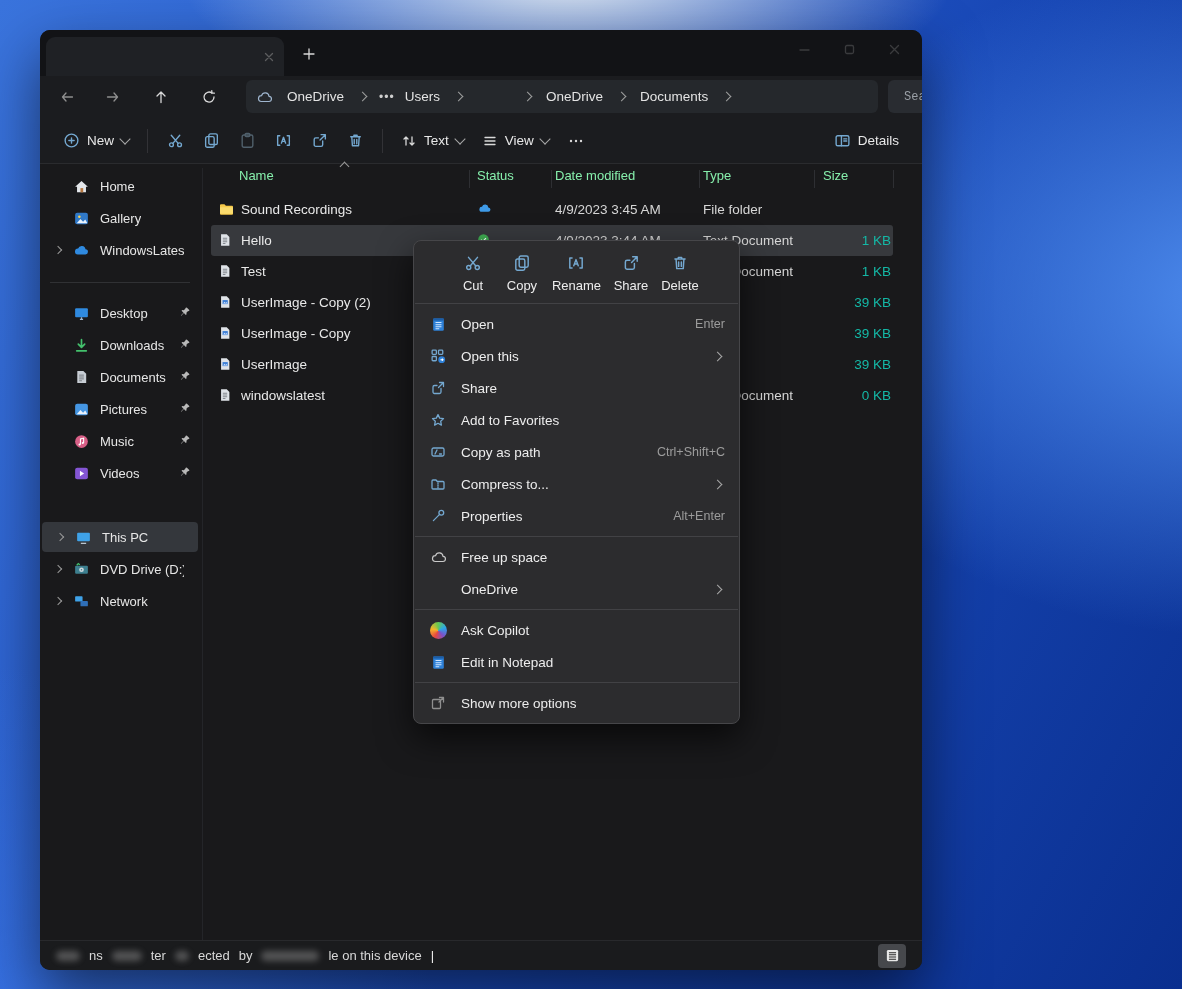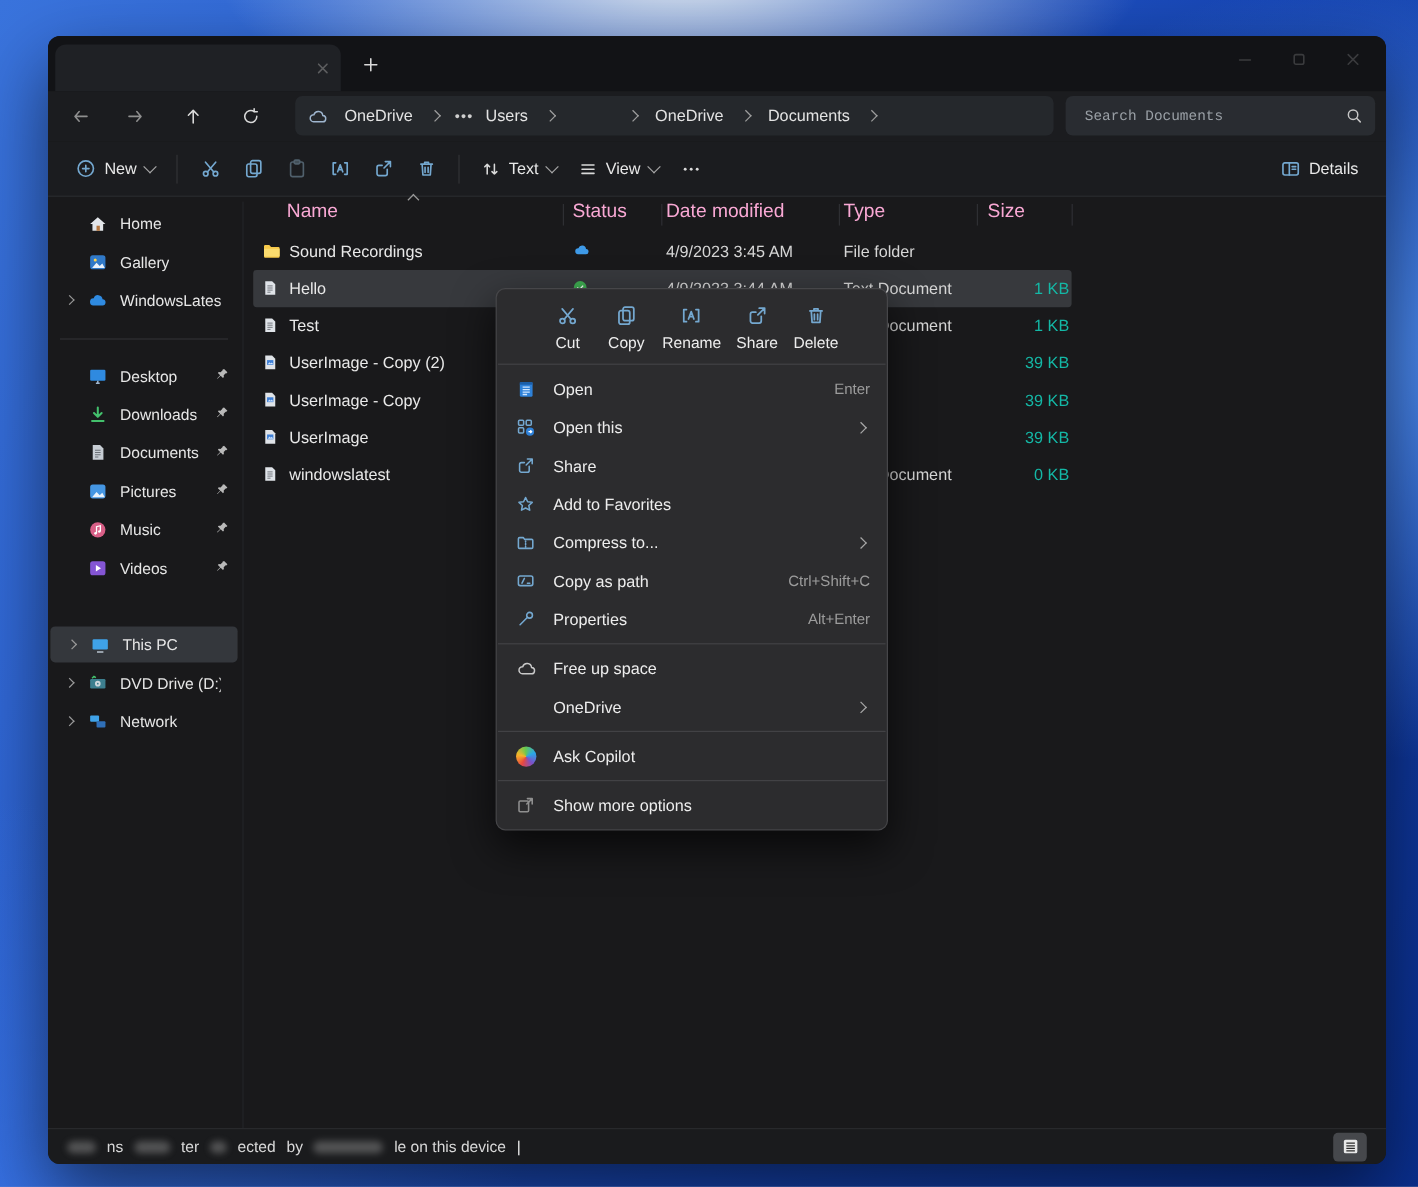--- a/index.html
+++ b/index.html
@@ -3,21 +3,21 @@
 <meta charset="utf-8">
 <style>
   html,body{margin:0;padding:0}
   body{width:1182px;height:989px;position:relative;overflow:hidden;
     font-family:"Liberation Sans",sans-serif;
     background:
       radial-gradient(700px 240px at 48% -2%, #dde6ee 0%, rgba(221,230,238,0) 55%),
       radial-gradient(900px 620px at 106% 30%, #4f8ef0 0%, rgba(79,142,240,0) 55%),
       radial-gradient(1000px 820px at -8% 112%, #3b77e8 0%, rgba(59,119,232,0) 55%),
       linear-gradient(118deg,#3a74dd 0%,#2a5fd0 30%,#1746b4 62%,#0a2f8f 100%);}
-  .window{position:absolute;left:40px;top:30px;width:1115px;height:940px;background:#19191b;
+  .window{position:absolute;left:40px;top:30px;width:882px;height:940px;background:#19191b;
     border-radius:10px;box-shadow:0 25px 60px rgba(0,0,0,.55);overflow:hidden}
   
   .titlebar{position:absolute;left:0;top:0;right:0;height:46px;background:#121316}
   .tab{position:absolute;left:6px;top:7px;width:238px;height:39px;background:#1f2125;border-radius:9px 9px 0 0;display:flex;align-items:center;justify-content:flex-end;padding-right:10px;box-sizing:border-box}
   .tab-title{position:absolute;left:14px;color:#cfcfcf;font-size:12.5px}
   .newtab{position:absolute;left:258px;top:13px;width:22px;height:22px;display:flex;align-items:center;justify-content:center;border-radius:4px}
   .wc{position:absolute;top:14px;right:22px;display:flex;gap:34px;opacity:.2}
   
   .navbar{position:absolute;left:0;top:46px;right:0;height:42px;background:#1b1c1f}
   .navbtn{position:absolute;top:46px;width:30px;height:30px;margin-top:6px;display:flex;align-items:center;justify-content:center;border-radius:5px}
@@ -41,21 +41,21 @@
   .sbi{position:absolute;left:0;width:160px;height:30px;display:flex;align-items:center;color:#e6e6e6;font-size:13px;border-radius:4px}
   .sbi .tchev{width:10px;margin-left:13px;display:flex;justify-content:center}
   .sbi .sic{width:18px;margin-left:9px;margin-right:10px;display:flex;justify-content:center}
   .sbi .lbl{white-space:nowrap;overflow:hidden;max-width:84px}
   .sbi .pin{position:absolute;right:9px;top:8px}
   .sbi.selected{background:#34373c;left:2px;width:156px}
   .tch{width:5px;height:5px;border-right:1.4px solid #9a9a9a;border-bottom:1.4px solid #9a9a9a;transform:rotate(-45deg)}
   .sbsep{position:absolute;left:10px;width:140px;height:1px;background:#303134}
   
   .list{position:absolute;left:163px;top:132px;width:952px;bottom:30px}
-  .hlabel{position:absolute;top:6px;color:#f9a8d4;font-size:16px}
+  .hlabel{position:absolute;top:6px;color:#86efac;font-size:13px}
   .vline{position:absolute;top:8px;width:1px;height:18px;background:#2e2f33}
   .caret{position:absolute;top:1px;width:6px;height:6px;border-right:1.3px solid #9a9a9a;border-bottom:1.3px solid #9a9a9a;transform:rotate(-135deg)}
   .rowhl{position:absolute;left:8px;top:63px;width:682px;height:31px;background:#37393d;border-radius:3px}
   .frow{position:absolute;left:0;right:0;height:31px;color:#e9e9e9;font-size:13.5px;line-height:31px}
   .frow span{position:absolute;white-space:nowrap}
   .c-icon{left:15px;top:7px;line-height:normal}
   .c-name{left:38px}
   .c-status{left:274px;top:8px;line-height:normal}
   .c-date{left:352px;color:#d6d6d6}
   .c-type{left:500px;color:#d6d6d6}
@@ -624,36 +624,36 @@
       <span class="mic">
         <svg class="b" width="16" height="16" viewBox="0 0 16 16">
             <path d="M8 2.6l1.7 3.5 3.8.5-2.8 2.7.7 3.8L8 11.3l-3.4 1.8.7-3.8L2.5 6.6l3.8-.5z"></path>
           </svg>
       </span>
       <span>Add to Favorites</span>
     </div>
     <div class="mi">
       <span class="mic">
         <svg class="b" width="16" height="16" viewBox="0 0 16 16">
+            <rect x="2" y="4" width="12" height="8" rx="1.5"></rect>
+            <path d="M5 10l2-4M9.5 10h2"></path>
+          </svg>
+      </span>
+      <span>Copy as path</span>
+      <span class="msh">Ctrl+Shift+C</span>
+    </div>
+    <div class="mi">
+      <span class="mic">
+        <svg class="b" width="16" height="16" viewBox="0 0 16 16">
             <path d="M2 5a1 1 0 0 1 1-1h3l1.3 1.5H13a1 1 0 0 1 1 1V12a1 1 0 0 1-1 1H3a1 1 0 0 1-1-1z"></path>
             <path d="M8 6.8v.9M8 9v.9M8 11.2v.9"></path>
           </svg>
       </span>
       <span>Compress to...</span>
       <span class="mchev"></span>
-    </div>
-    <div class="mi">
-      <span class="mic">
-        <svg class="b" width="16" height="16" viewBox="0 0 16 16">
-            <rect x="2" y="4" width="12" height="8" rx="1.5"></rect>
-            <path d="M5 10l2-4M9.5 10h2"></path>
-          </svg>
-      </span>
-      <span>Copy as path</span>
-      <span class="msh">Ctrl+Shift+C</span>
     </div>
     <div class="mi">
       <span class="mic">
         <svg class="b" width="16" height="16" viewBox="0 0 16 16">
             <circle cx="11.3" cy="4.7" r="2.4"></circle>
             <path d="M9.6 6.4 3.4 12.6"></path>
           </svg>
       </span>
       <span>Properties</span>
       <span class="msh">Alt+Enter</span>
@@ -673,20 +673,30 @@
       <span>OneDrive</span>
       <span class="mchev"></span>
     </div>
     <div class="msep"></div>
 
     <div class="mi">
       <span class="mic">
           <span class="copilot"></span>
         </span>
       <span>Ask Copilot</span>
+    </div>
+    <div class="mi">
+      <span class="mic">
+        <svg width="17" height="17" viewBox="0 0 16 16">
+            <rect x="3" y="2.3" width="10" height="11.5" rx="1.2" fill="#2e81d8"></rect>
+            <rect x="3" y="2.3" width="10" height="2" fill="#1b5ea8"></rect>
+            <path d="M5.2 6.2h5.6M5.2 8.2h5.6M5.2 10.2h5.6M5.2 12h3.5" stroke="#cfe6ff" stroke-width="1"></path>
+          </svg>
+      </span>
+      <span>Edit in Notepad</span>
     </div>
     <div class="msep"></div>
 
     <div class="mi">
       <span class="mic">
         <svg class="g" width="16" height="16" viewBox="0 0 16 16">
             <rect x="2.5" y="4.5" width="8" height="9" rx="1"></rect>
             <path d="M9.5 2.5h4V7M13.5 2.5 9 7"></path>
           </svg>
       </span>

